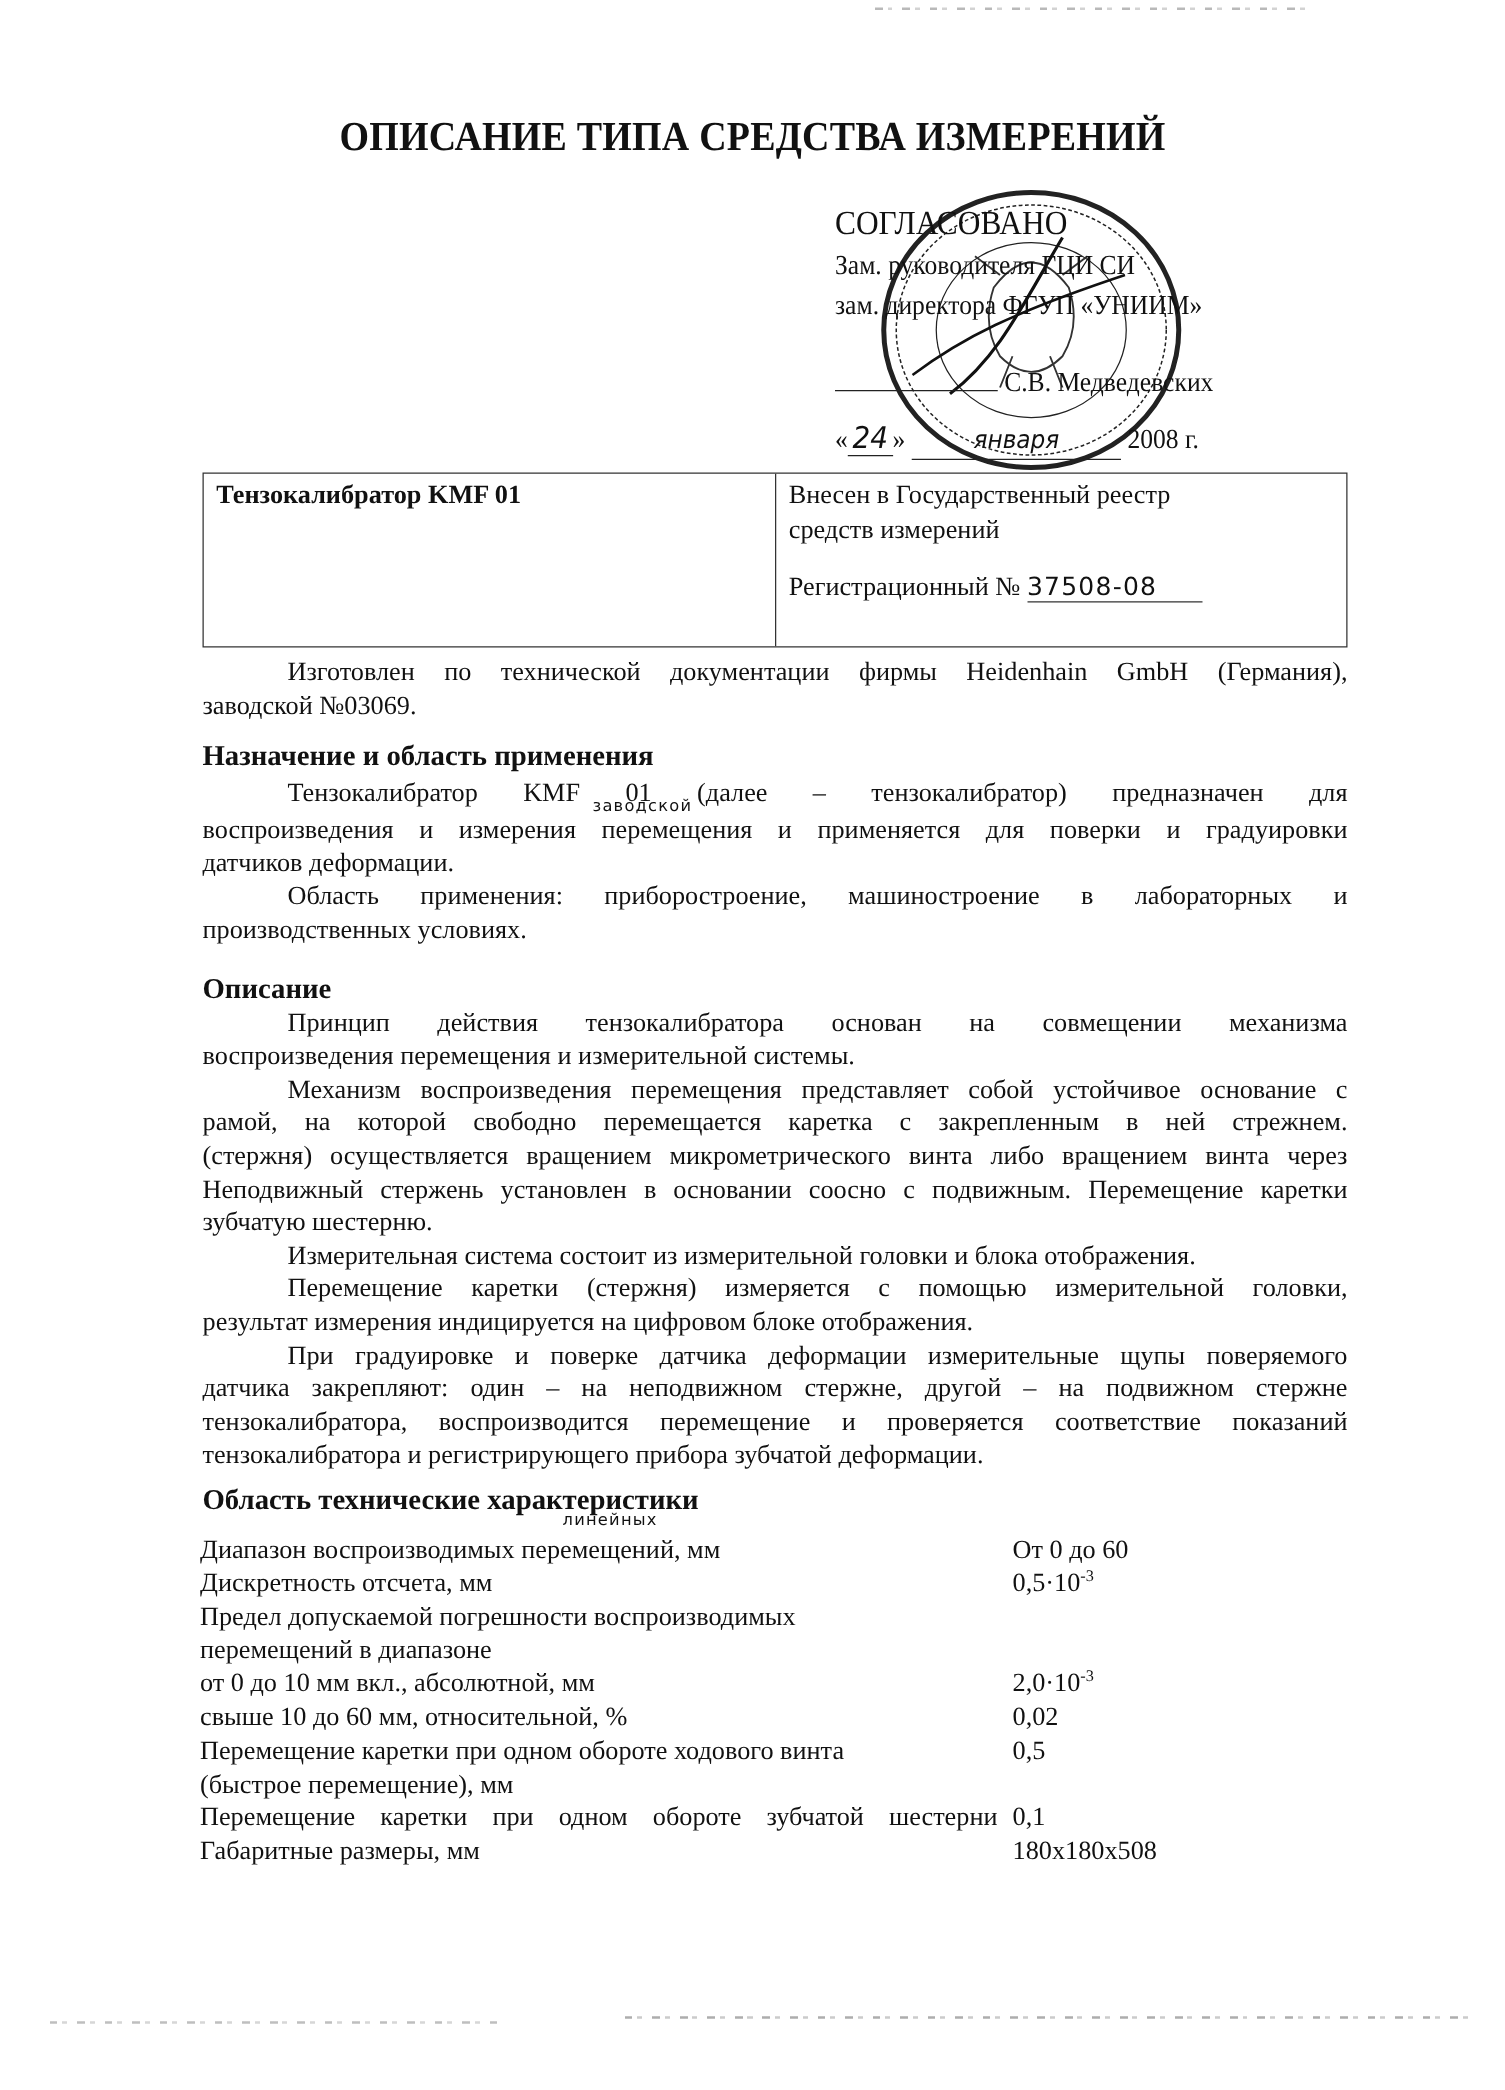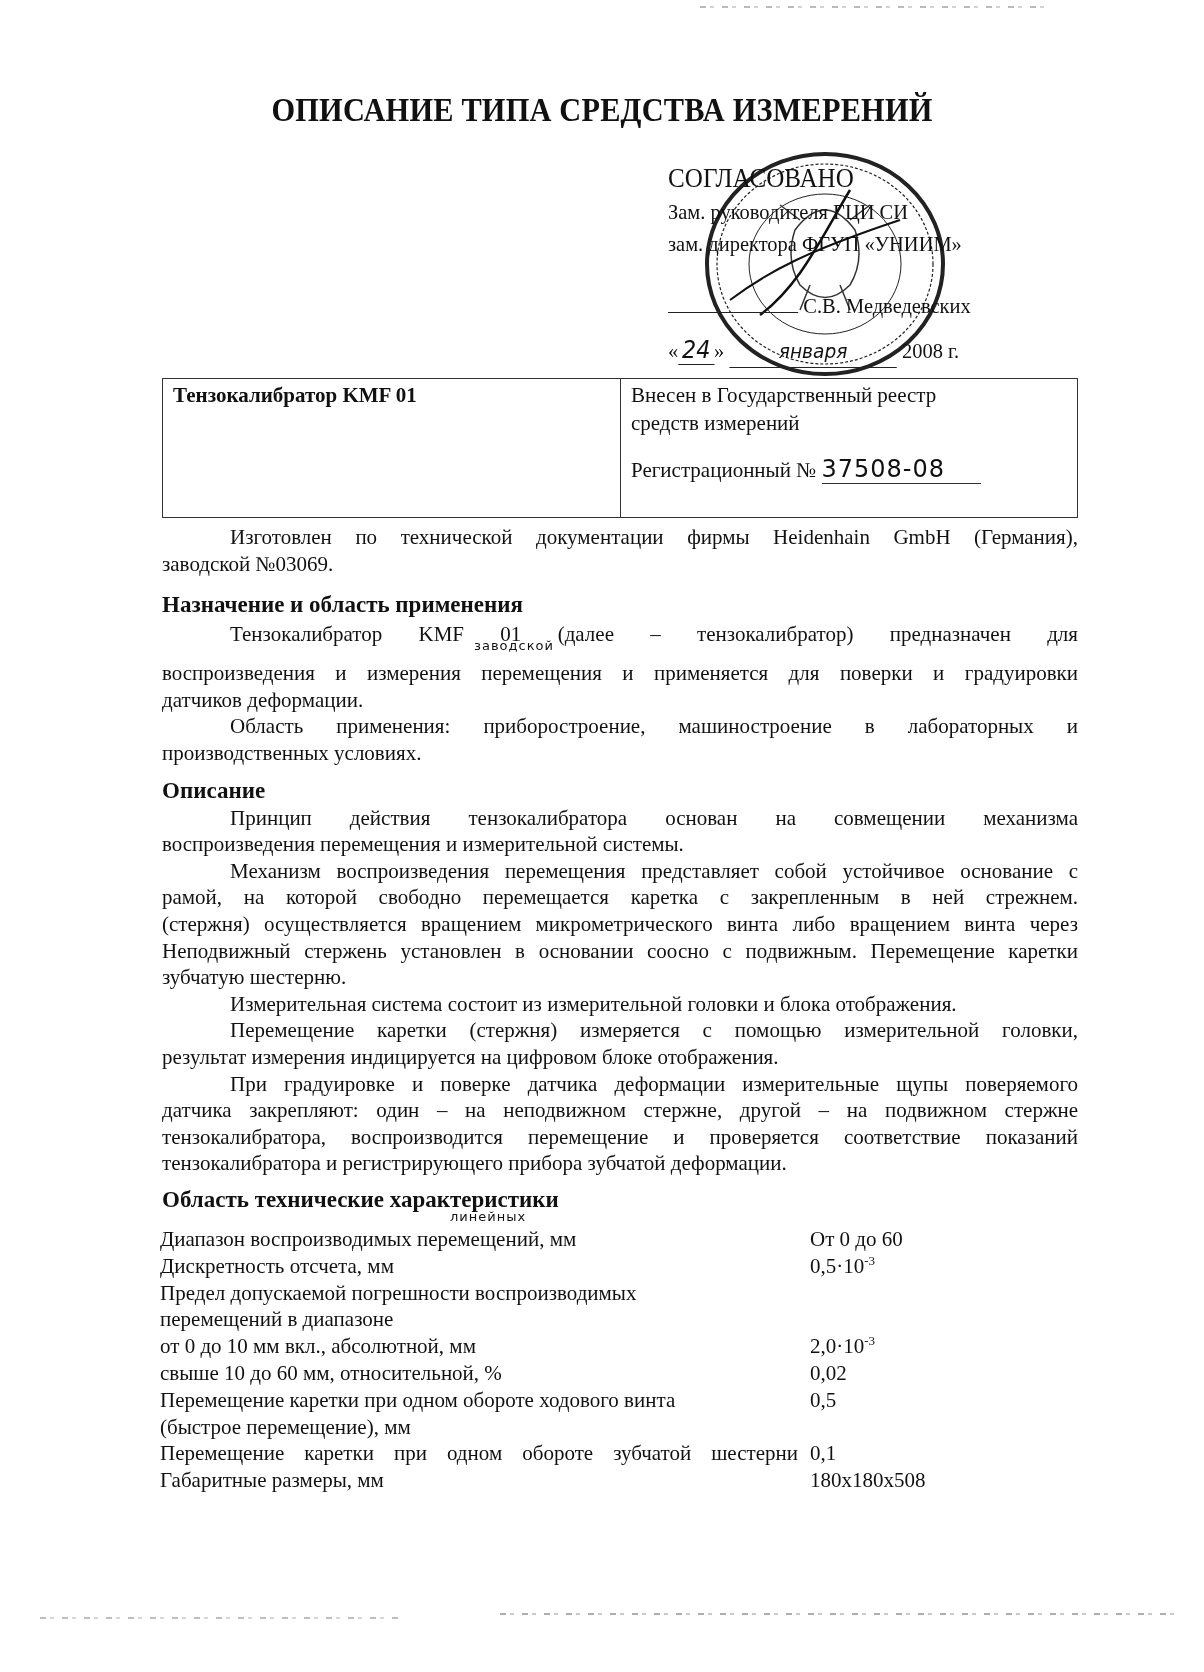--- a/index.html
+++ b/index.html
@@ -13,21 +13,21 @@
   .approval { left:668px; top:160px; font-size:22px; line-height:32px; transform:scaleX(0.93); transform-origin:left top; }
   .approval .l1 { font-size:27px; line-height:36px; }
   .approval .sig-line { display:inline-block; width:140px; border-bottom:1px solid #222; vertical-align:baseline; }
   .approval .hand { font-family:"DejaVu Sans", sans-serif; font-style:italic; font-size:24px; border-bottom:1px solid #222; padding:0 4px; }
   .approval .month { display:inline-block; width:180px; border-bottom:1px solid #222; text-align:center; font-family:"DejaVu Sans", sans-serif; font-style:italic; font-size:20px; }
   .stamp { left:700px; top:150px; width:250px; height:228px; }
   .head-table { left:162px; top:378px; width:916px; height:140px; border:1.5px solid #333; display:flex; box-sizing:border-box; }
   .head-table .cell-left { width:458px; border-right:1.5px solid #333; padding:4px 10px; box-sizing:border-box; font-weight:bold; font-size:21px; }
   .head-table .cell-right { flex:1; padding:2px 10px; box-sizing:border-box; font-size:21px; line-height:28px; position:relative; }
   .reg-row { position:absolute; left:10px; top:76px; }
-  .reg-num { font-family:"DejaVu Sans", sans-serif; font-size:24px; letter-spacing:1px; border-bottom:1px solid #333; padding-right:36px; }
+  .reg-num { font-family:"DejaVu Sans", sans-serif; font-size:20px; letter-spacing:1px; border-bottom:1px solid #333; padding-right:36px; }
   .content { left:162px; width:916px; font-size:21px; line-height:26.6px; }
   .content p { margin:0; text-align:justify; text-align-last:left; }
   .content p.ind { text-indent:68px; }
   .content p.j { text-align-last:justify; }
   .section-h { text-align:left; font-weight:bold; font-size:23px; margin:0; }
   .note { position:absolute; font-family:"DejaVu Sans", sans-serif; font-size:13px; letter-spacing:1px; color:#111; }
   .specs { left:160px; top:1226px; width:900px; font-size:21px; line-height:26.8px; }
   .spec-row { display:flex; }
   .spec-label { width:650px; }
   .spec-val { flex:1; }
@@ -79,21 +79,21 @@
 </div>
 
 <div class="abs content" style="top:524px">
   <p class="ind j">Изготовлен по технической документации фирмы Heidenhain GmbH (Германия),</p>
   <p>заводской №03069.</p>
 </div>
 
 <div class="abs content" style="top:592px">
   <h2 class="section-h">Назначение и область применения</h2>
   <p class="ind j" style="margin-top:2px">Тензокалибратор KMF 01 (далее – тензокалибратор) предназначен для</p>
-  <p class="j" style="margin-top:13px">воспроизведения и измерения перемещения и применяется для поверки и градуировки</p>
+  <p class="j" style="margin-top:3px">воспроизведения и измерения перемещения и применяется для поверки и градуировки</p>
   <p>датчиков деформации.</p>
   <p class="ind j">Область применения: приборостроение, машиностроение в лабораторных и</p>
   <p>производственных условиях.</p>
 </div>
 <div class="note" style="left:474px;top:638px">заводской</div>
 
 <div class="abs content" style="top:778px">
   <h2 class="section-h">Описание</h2>
   <p class="ind j">Принцип действия тензокалибратора основан на совмещении механизма</p>
   <p>воспроизведения перемещения и измерительной системы.</p>

